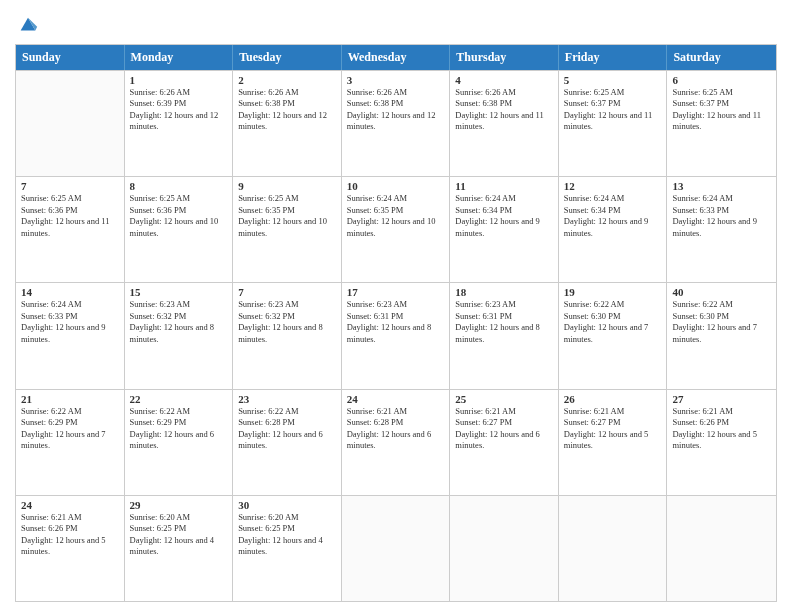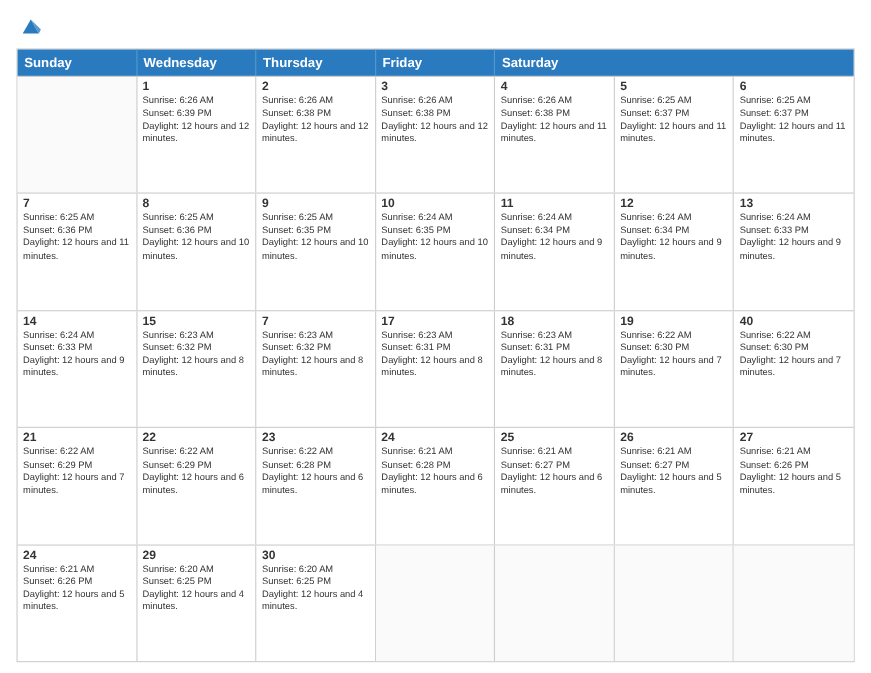--- a/index.html
+++ b/index.html
@@ -9,20 +9,21 @@
       width: 792px;
       height: 612px;
       overflow: hidden;
     }
     .page {
       width: 792px;
       height: 612px;
       padding: 10px 15px;
       display: flex;
       flex-direction: column;
+      font-family: Liberation Serif, serif;
     }
     .header {
       display: flex;
       align-items: flex-start;
       justify-content: space-between;
       margin-bottom: 8px;
     }
     .logo {
       display: flex;
       align-items: center;
@@ -133,20 +134,22 @@
     </div>
     <div class="title-block">
       <div class="month-title"></div>
       <div class="subtitle"></div>
     </div>
   </div>
 
   <div class="calendar">
     <div class="cal-header">
     <div class="cal-header-cell">Sunday</div>
+        <div class="cal-header-cell">Monday</div>
+        <div class="cal-header-cell">Tuesday</div>
         <div class="cal-header-cell">Wednesday</div>
         <div class="cal-header-cell">Thursday</div>
         <div class="cal-header-cell">Friday</div>
         <div class="cal-header-cell">Saturday</div>
       </div>
     <div class="cal-body">
     <div class="cal-row">
           <div class="cal-cell empty"></div>
           <div class="cal-cell">
             <div class="day-number">1</div>

